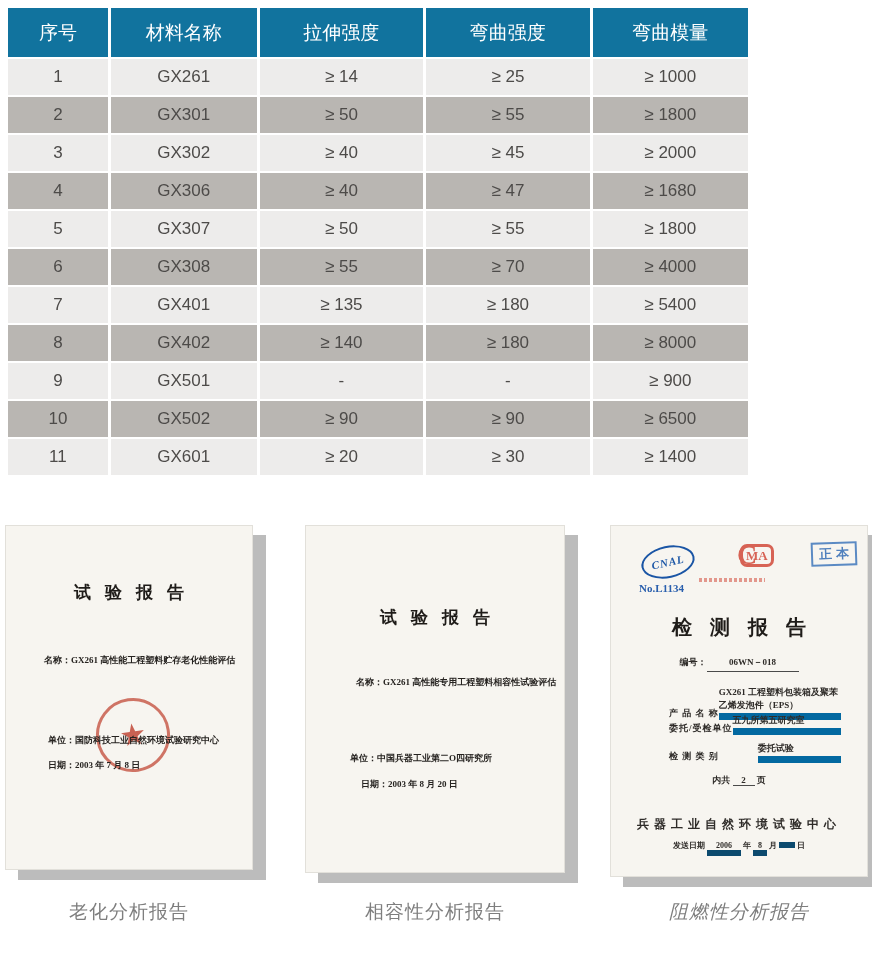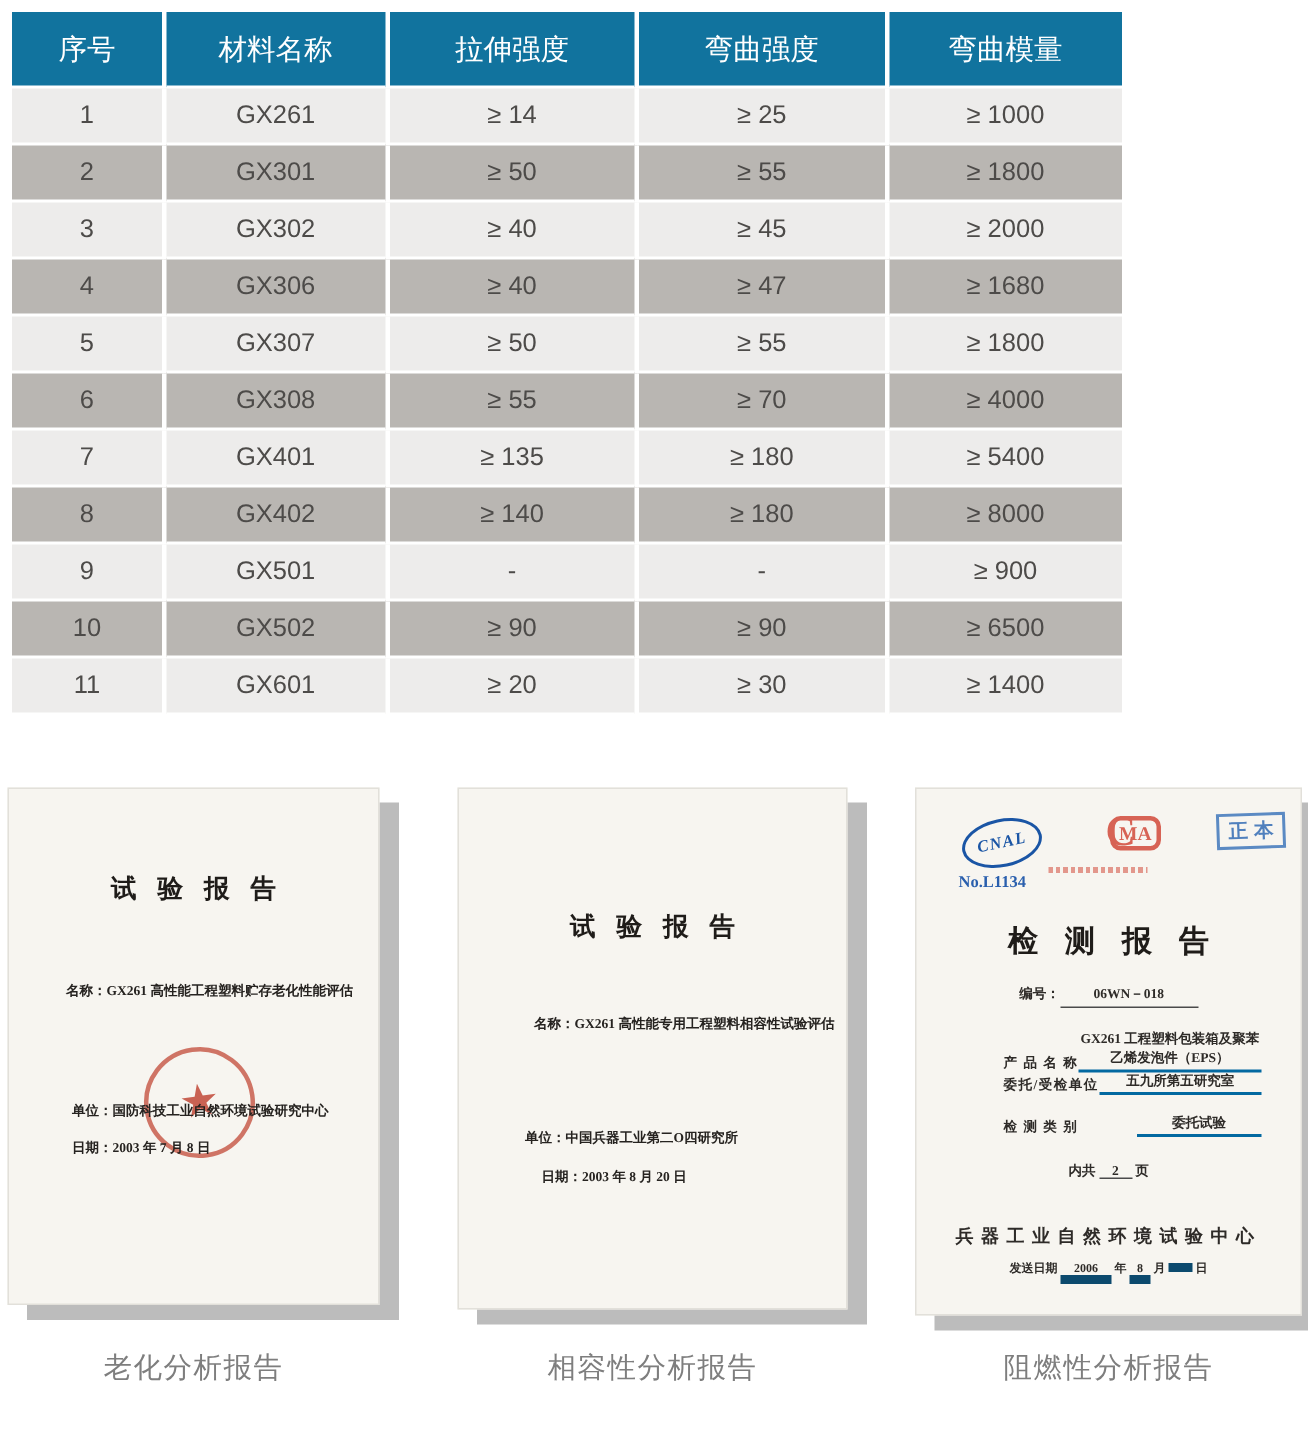--- a/index.html
+++ b/index.html
@@ -69,38 +69,38 @@
                     font-size:13px; font-weight:bold; letter-spacing:4px; padding:1px 2px 1px 6px;
                     transform:rotate(-2deg); opacity:.9; }
 
   
   .no-line { position:absolute; top:130px; left:0; right:0; text-align:center; font-size:9px; font-weight:bold; }
   .no-value { display:inline-block; min-width:92px; border-bottom:1px solid #4a4a4a;
               padding-bottom:2px; font-weight:bold; }
   .field { position:absolute; left:58px; right:26px; display:flex; align-items:flex-end;
            font-size:9px; font-weight:bold; }
   .field-label { white-space:nowrap; letter-spacing:1px; }
-  .field-value { flex:1; border-bottom:2px solid #0369a1; text-align:center; padding-bottom:1px; }
+  .field-value { flex:1; border-bottom:7px solid #0369a1; text-align:left; padding-bottom:1px; }
   .f-product { top:160px; }
   .f-client  { top:188px; }
   .f-category{ top:216px;gap:39px; }
   .pages-line { position:absolute; top:248px; left:0; right:0; text-align:center; font-size:9px; font-weight:bold; }
   .pages-num { display:inline-block; min-width:22px; border-bottom:1px solid #4a4a4a; text-align:center; }
   .org-line { position:absolute; top:290px; left:0; right:0; text-align:center;
               font-size:12px; font-weight:bold; letter-spacing:5px; }
   .send-line { position:absolute; top:314px; left:0; right:0; text-align:center; font-size:8px; font-weight:bold; }
   .u-seg { display:inline-block; border-bottom:6px solid #0c4a6e; text-align:center; }
   .u-year { min-width:34px; } .u-month { min-width:14px; } .u-day { min-width:16px; }
 
   
   .captions-row { display:flex; margin-top:22px; }
   .caption { text-align:center; font-size:19px; color:#7E7E7E; letter-spacing:1px; }
   .cap1 { width:248px; margin-left:5px; }
   .cap2 { width:260px; margin-left:52px; }
-  .cap3 { width:258px; margin-left:45px; }
+  .cap3 { width:258px; margin-left:45px;font-style:italic; }
 </style>
 </head>
 <body>
 
 <div class="page">
 
   <table class="spec-table">
     <colgroup>
       <col style="width:13.7%">
         <col style="width:20.1%">

